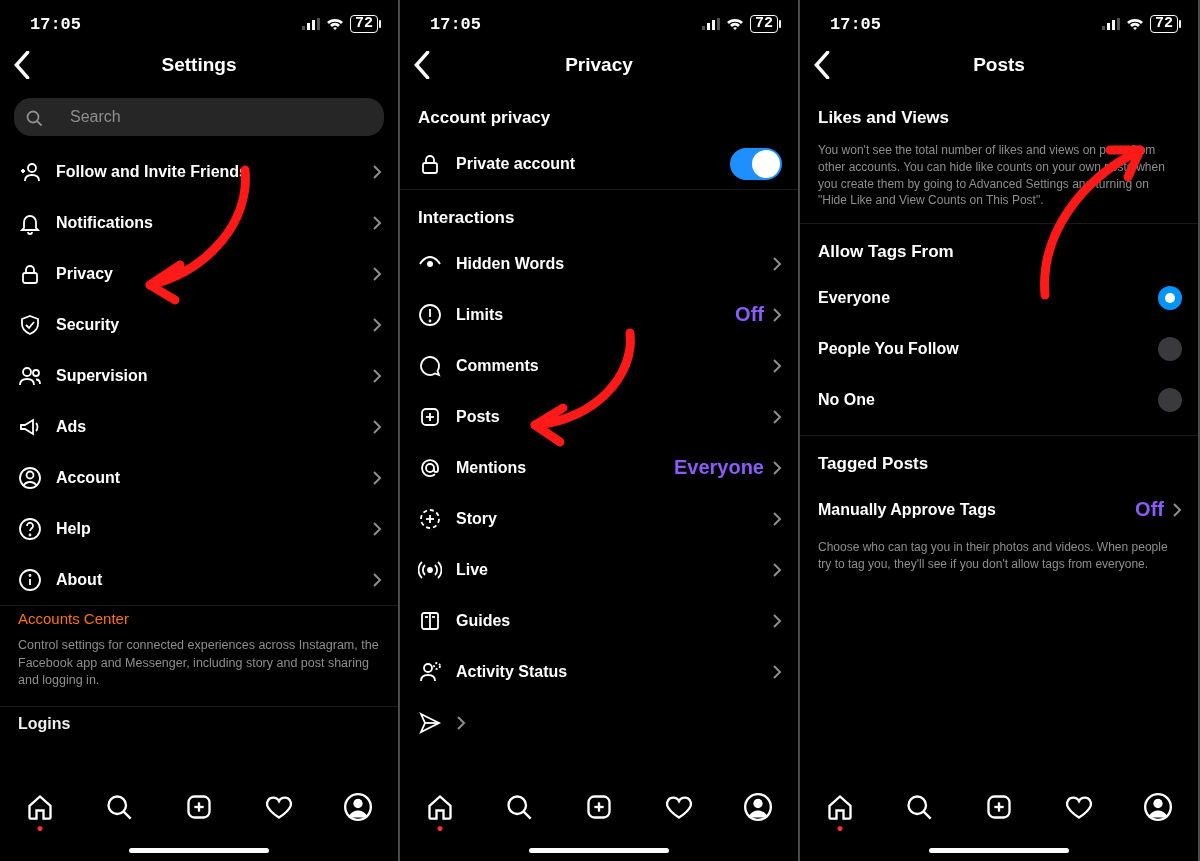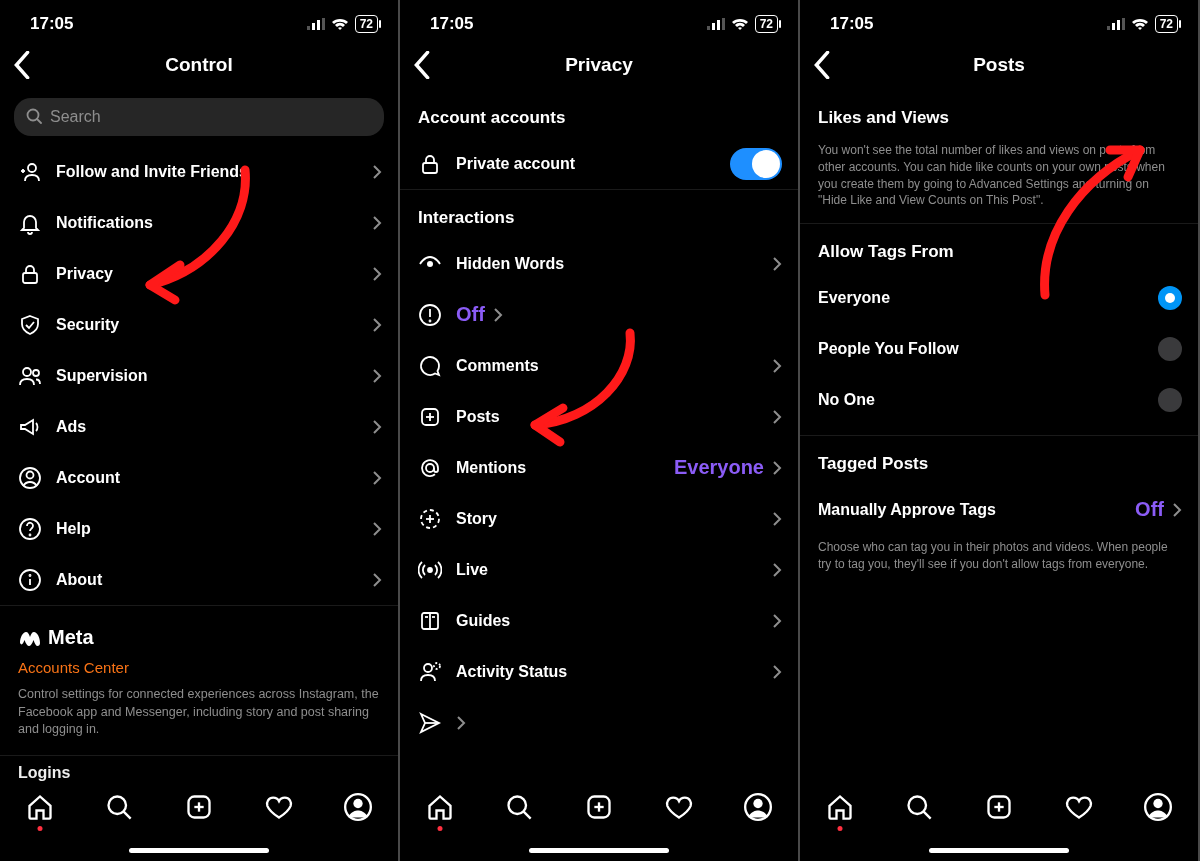--- a/index.html
+++ b/index.html
@@ -8,43 +8,43 @@
     font-family: -apple-system, "Helvetica Neue", Arial, sans-serif;
     width:1200px; height:861px; overflow:hidden;
     display:flex; gap:2px;
   }
   .phone {
     width:398px; height:861px; background:#000; color:#fff;
     position:relative; overflow:hidden;
   }
   .status-bar{
     display:flex; justify-content:space-between; align-items:center;
-    padding:8px 20px 0 30px; height:40px; font-size:17px; font-weight:600;
+    padding:8px 20px 0 30px; height:40px; font-size:17px; font-weight:600;font-family:Liberation Mono, monospace;
   }
   .status-icons{ display:flex; align-items:center; gap:6px; }
   .battery-box{
-    border:1.5px solid #fff; border-radius:4px; font-size:12px; font-weight:700;
+    border:1.5px solid #fff; border-radius:4px; font-size:15px; font-weight:700;
     padding:0 4px; line-height:16px; position:relative;
   }
   .battery-box::after{
     content:""; position:absolute; right:-4px; top:4px; width:2px; height:8px;
     background:#fff; border-radius:1px;
   }
   .nav-header{
     display:flex; align-items:center; height:50px; position:relative;
     padding:0 12px;
   }
   .nav-title{
     position:absolute; left:0; right:0; text-align:center; font-size:19px; font-weight:700;
     pointer-events:none;
   }
   .back-chevron svg { width:20px; height:28px; }
   .search-field{
     margin:8px 14px 10px; background:#262626; border-radius:17px;
-    display:flex; align-items:flex-start; padding:10px 12px; gap:8px; color:#8e8e8e;
+    display:flex; align-items:flex-end; padding:10px 12px; gap:28px; color:#8e8e8e;
     flex:0 0 auto;
   }
   .search-field input{
     background:transparent; border:0; outline:0; color:#fff;
     font-size:16px; flex:1;
   }
   .search-field input::placeholder{ color:#8e8e8e; }
   .content{ position:absolute; top:90px; bottom:80px; left:0; right:0; overflow:hidden; }
   .content2{ position:absolute; top:90px; bottom:80px; left:0; right:0; overflow:hidden; }
 
@@ -132,21 +132,21 @@
         </svg>
       <span class="battery-box">72</span>
     </div>
   </div>
   <div class="nav-header">
     <span class="back-chevron">
       <svg viewBox="0 0 12 20">
           <path d="M10 1 L2 10 L10 19" stroke="#fff" stroke-width="2.5" fill="none" stroke-linecap="round"></path>
         </svg>
     </span>
-    <span class="nav-title">Control</span>
+    <span class="nav-title">Settings</span>
   </div>
 
   <div class="content">
     <div class="search-field">
       <svg width="16" height="16" viewBox="0 0 16 16">
           <circle cx="7" cy="7" r="5.5" stroke="#8e8e8e" stroke-width="1.8" fill="none"></circle>
           <line x1="11" y1="11" x2="15" y2="15" stroke="#8e8e8e" stroke-width="1.8" stroke-linecap="round"></line>
         </svg>
       <input placeholder="Search" style="">
     </div>
@@ -288,26 +288,20 @@
       <span class="label">About</span>
       <span class="chev">
           <svg width="10" height="16" viewBox="0 0 10 16">
             <path d="M2 2 L8 8 L2 14" stroke="#8e8e8e" stroke-width="2" fill="none"></path>
           </svg>
         </span>
     </div>
 
     <div class="thin"></div>
 
-    <div class="meta-logo">
-      <svg width="24" height="16" viewBox="0 0 24 16">
-          <path d="M2 13c0-6 3-11 6-11 2 0 3 2 4 5 1-3 2-5 4-5 3 0 6 5 6 11 0 2-1 3-2.5 3S17 14 15.5 10C14 14 12.5 16 11 16S8 14 6.5 10C5 14 3.5 16 2 13z" fill="#fff"></path>
-        </svg>
-      <span>Meta</span>
-    </div>
     <div class="accounts-link">Accounts Center</div>
     <div class="meta-desc">Control settings for connected experiences across Instagram, the Facebook app and Messenger, including story and post sharing and logging in.</div>
     <div class="thin"></div>
     <div class="logins">Logins</div>
   </div>
 
   <svg class="arrow-annotation" style="top:160px; left:120px;" width="160" height="160" viewBox="0 0 160 160">
     <path d="M125 10 C 130 60, 90 110, 30 125" stroke="#ff1a1a" stroke-width="9" fill="none" stroke-linecap="round"></path>
     <path d="M30 125 L60 105 M30 125 L55 140" stroke="#ff1a1a" stroke-width="9" fill="none" stroke-linecap="round"></path>
   </svg>
@@ -367,21 +361,21 @@
   <div class="nav-header">
     <span class="back-chevron">
       <svg viewBox="0 0 12 20">
           <path d="M10 1 L2 10 L10 19" stroke="#fff" stroke-width="2.5" fill="none" stroke-linecap="round"></path>
         </svg>
     </span>
     <span class="nav-title">Privacy</span>
   </div>
 
   <div class="content2">
-    <div class="section-title">Account accounts</div>
+    <div class="section-title">Account privacy</div>
     <div class="row">
       <span class="icon">
         <svg width="24" height="24" viewBox="0 0 24 24" stroke="#fff" stroke-width="1.8" fill="none">
             <rect x="5" y="11" width="14" height="10" rx="2"></rect>
             <path d="M8 11V8a4 4 0 018 0v3"></path>
           </svg>
       </span>
       <span class="label">Private account</span>
       <span class="toggle on">
           <span class="knob"></span>
@@ -406,20 +400,21 @@
         </span>
     </div>
     <div class="row">
       <span class="icon">
           <svg width="24" height="24" viewBox="0 0 24 24" stroke="#fff" stroke-width="1.8" fill="none">
             <circle cx="12" cy="12" r="10"></circle>
             <line x1="12" y1="6" x2="12" y2="14"></line>
             <circle cx="12" cy="18" r="0.5" fill="#fff"></circle>
           </svg>
         </span>
+      <span class="label">Limits</span>
       <span class="meta">Off</span>
       <span class="chev">
           <svg width="10" height="16" viewBox="0 0 10 16">
             <path d="M2 2 L8 8 L2 14" stroke="#8e8e8e" stroke-width="2" fill="none"></path>
           </svg>
         </span>
     </div>
     <div class="row">
       <span class="icon">
           <svg width="24" height="24" viewBox="0 0 24 24" stroke="#fff" stroke-width="1.8" fill="none">

